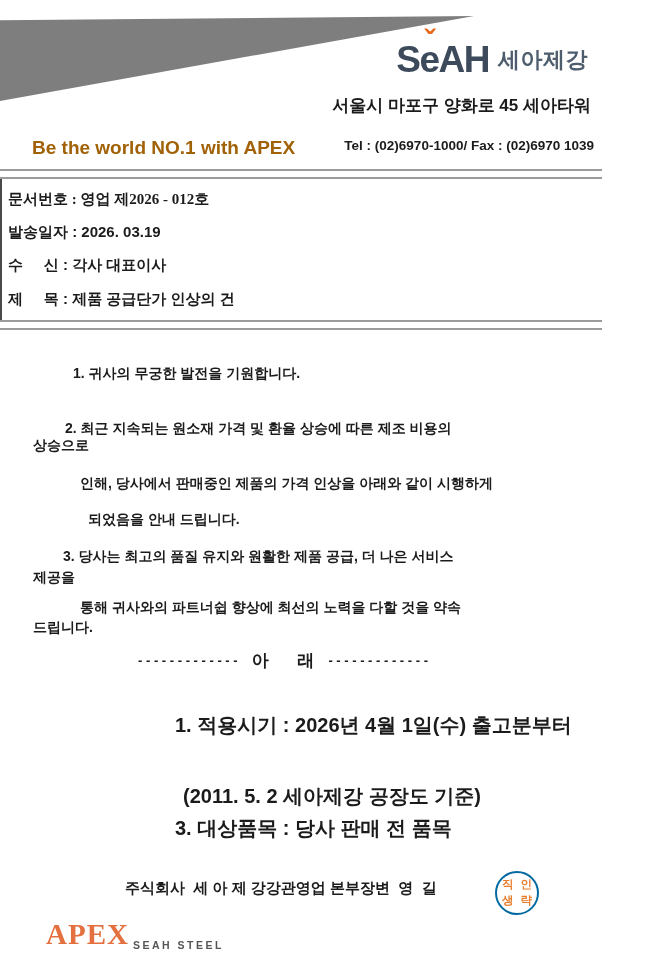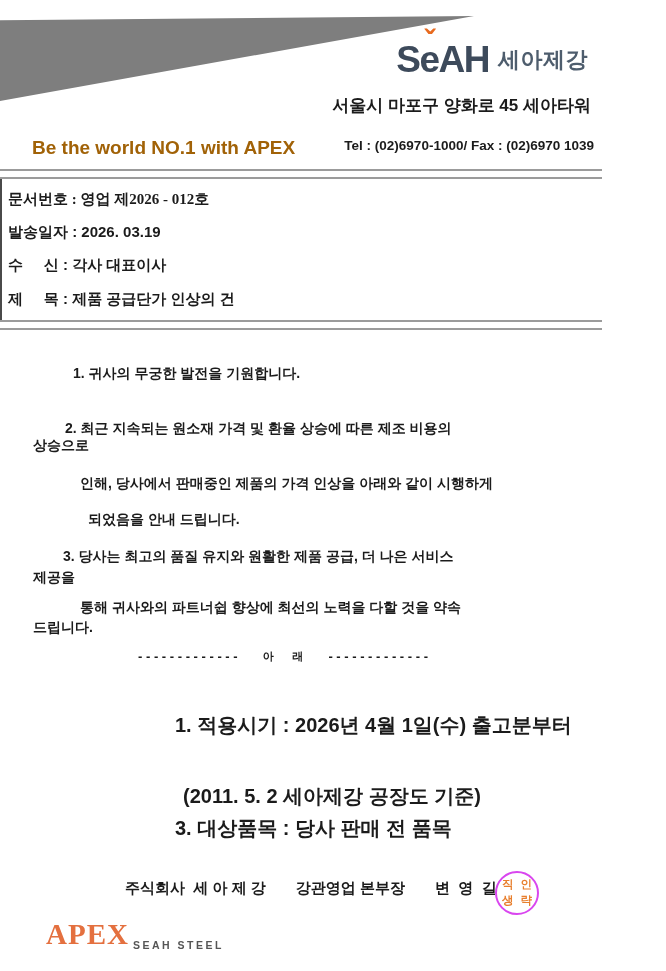--- a/index.html
+++ b/index.html
@@ -62,36 +62,36 @@
   .b-p3l2 {left:33px;top:569px;}
   .b-p3l3 {left:80px;top:599px;}
   .b-p3l4 {left:33px;top:619px;}
 
   .divider{
     position:absolute;left:138px;top:649px;width:290px;
     display:flex;align-items:center;justify-content:space-between;
     font-size:14px;
   }
   .divider .dash{font-size:13px;letter-spacing:0;color:#1b1b1b;}
-  .divider .dlabel{font-size:11px;}
+  .divider .dlabel{font-size:17px;}
 
   .detail{position:absolute;font-size:20px;}
   .d1{left:175px;top:712px;}
   .d2{left:175px;top:748px;}
   .d2n{left:183px;top:783px;}
   .d3{left:175px;top:815px;}
 
   .signature{
     position:absolute;left:125px;top:879px;
-    display:flex;align-items:flex-end;gap:30px;
+    display:flex;align-items:flex-end;
     font-size:15px;
   }
   .stamp{
     position:absolute;left:495px;top:871px;width:44px;height:44px;
-    border:2px solid #d946ef;border-radius:50%;
+    border:2px solid #0369a1;border-radius:50%;
     color:#e87f2e;font-size:11.5px;line-height:1.35;
     display:flex;flex-direction:column;align-items:center;justify-content:center;
     box-sizing:border-box;
   }
   .stamp .srow{white-space:pre;letter-spacing:2px;transform:translateX(1px);}
 
   .apex{
     position:absolute;left:46px;top:920px;
     font-family:"Liberation Serif",serif;font-size:29px;font-weight:700;
     color:#e4703f;letter-spacing:1px;line-height:1;

